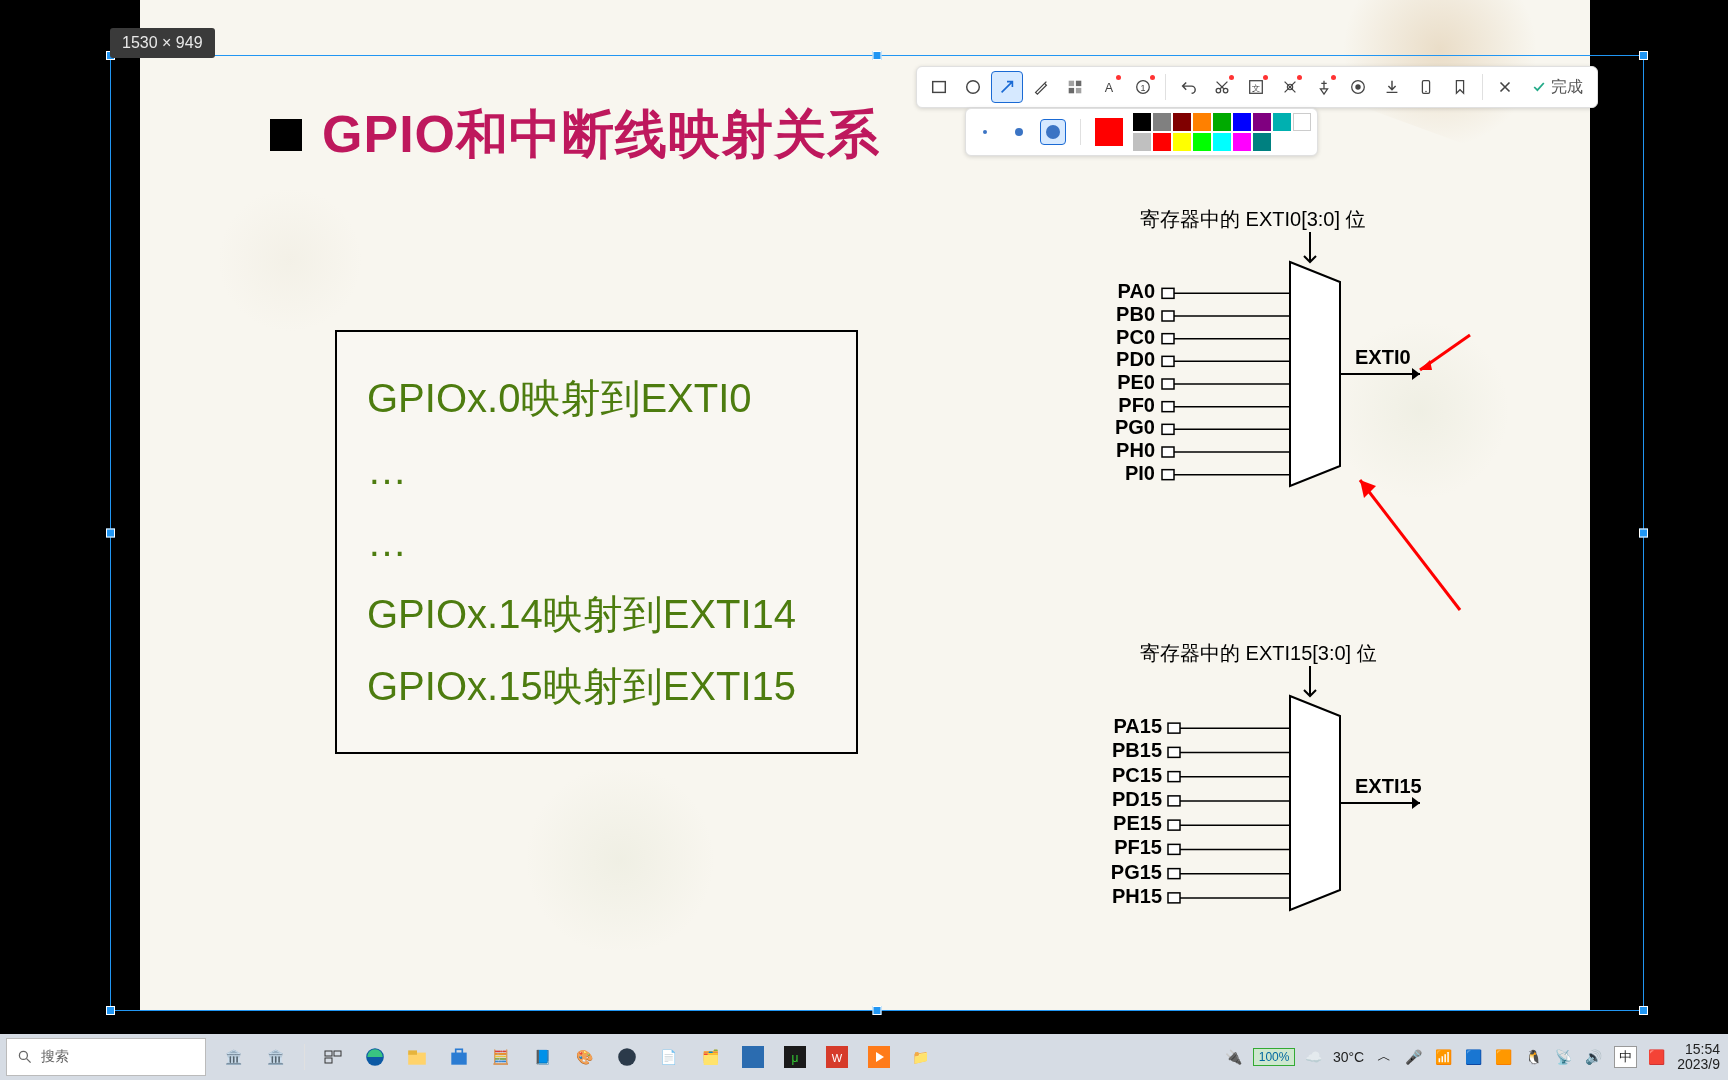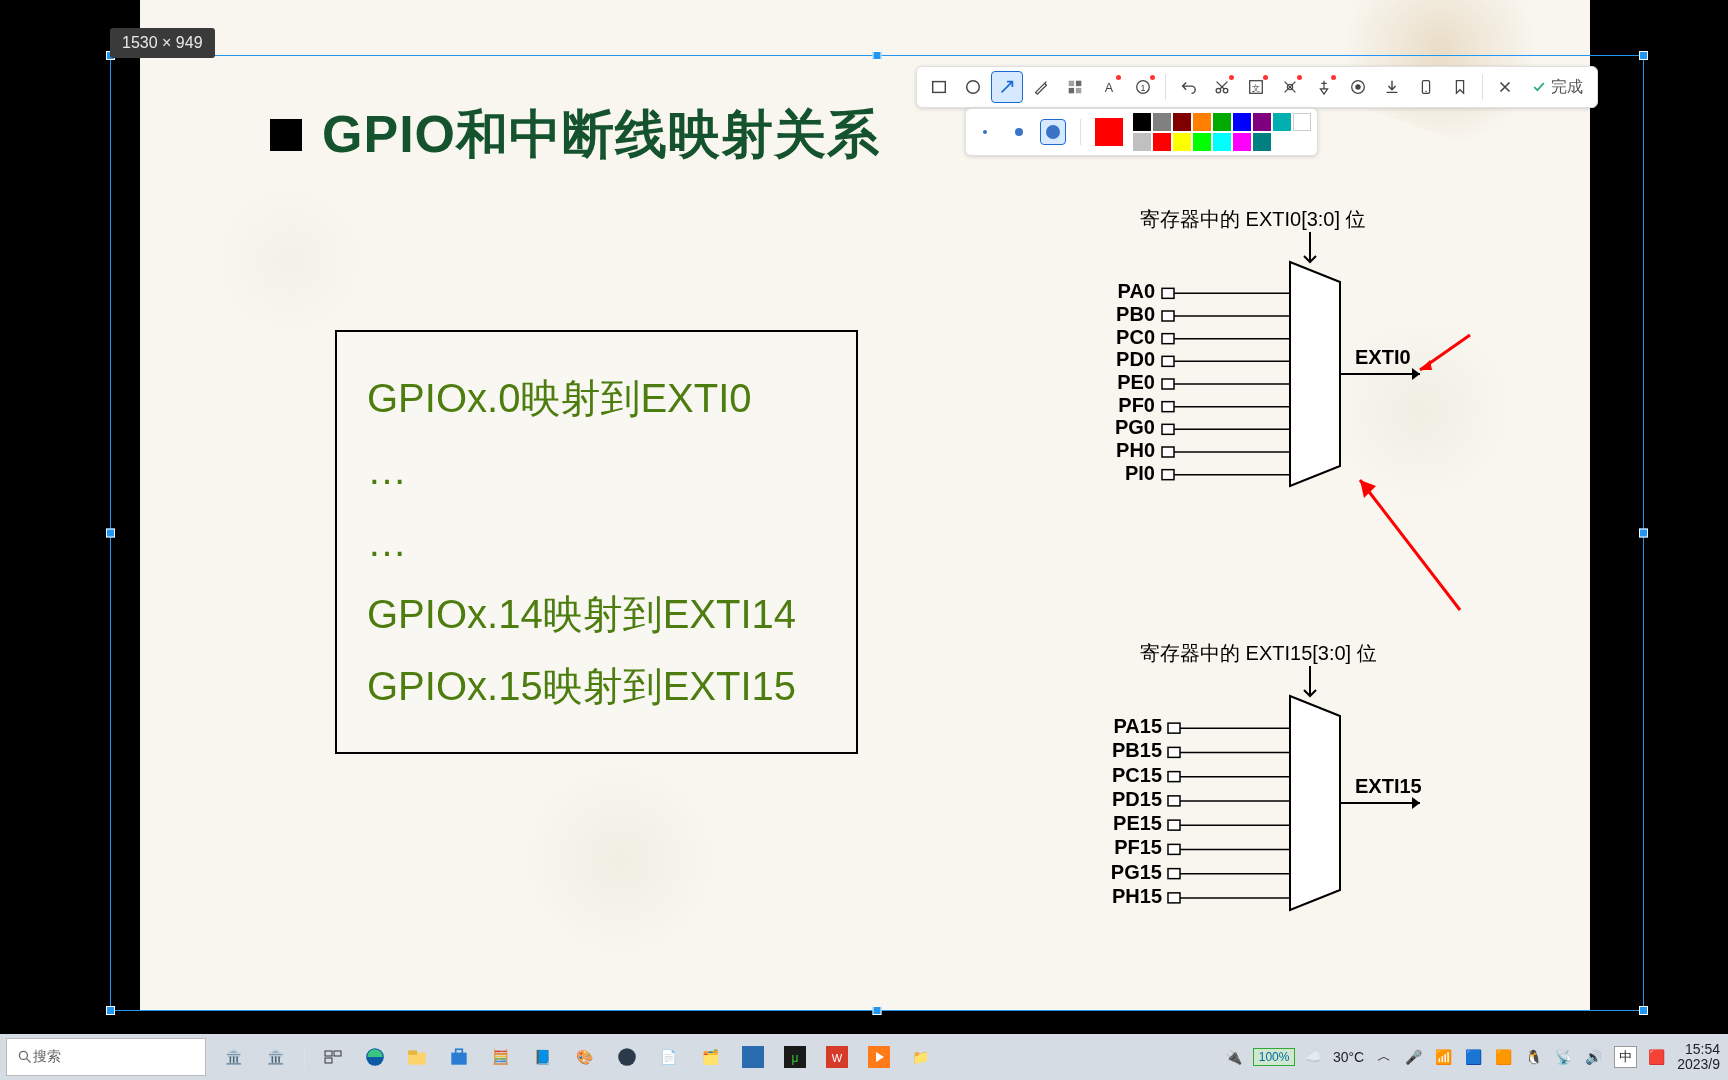--- a/index.html
+++ b/index.html
@@ -77,21 +77,21 @@
 
   .title-row {
     position: absolute;
     left: 130px; top: 100px;
     display: flex; align-items: center; gap: 20px;
   }
   .bullet-sq {
     width: 32px; height: 32px; background:#000;
   }
   .title {
-    font-size: 52px; font-weight: 800; color:#14532d;
+    font-size: 52px; font-weight: 800; color:#be185d;
     letter-spacing: 1px;
   }
   .map-box {
     position: absolute;
     left: 195px; top: 330px;
     border: 2px solid #000;
     padding: 30px 60px 30px 30px;
     background: rgba(255,255,255,0.2);
   }
   .map-box div {
@@ -171,21 +171,21 @@
     background:#d6dce4;
     display:flex; align-items:center;
     z-index:50;
     font-size:14px; color:#222;
   }
   .search-box {
     display:flex; align-items:center;
     width:200px; height:38px;
     background:#fff; margin-left:6px;
     border:1px solid #bbb;
-    padding:0 10px; 
+    padding:0 10px; gap:8px;
   }
   .task-icons { display:flex; align-items:center; gap:6px; margin-left:10px; }
   .ticon {
     width:36px; height:36px;
     display:flex; align-items:center; justify-content:center;
     border-radius:3px;
   }
   .task-spacer { flex:1; }
   .systray { display:flex; align-items:center; gap:10px; padding-right:8px; font-size:14px; }
   .tray-icon { width:20px; height:20px; display:flex; align-items:center; justify-content:center; }

